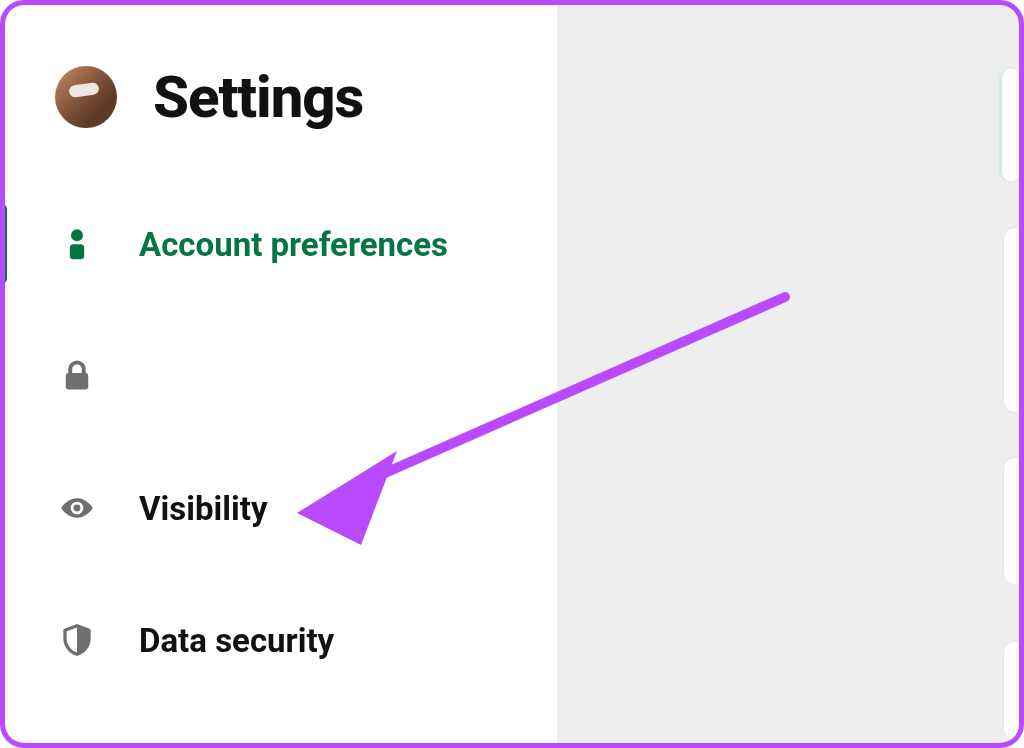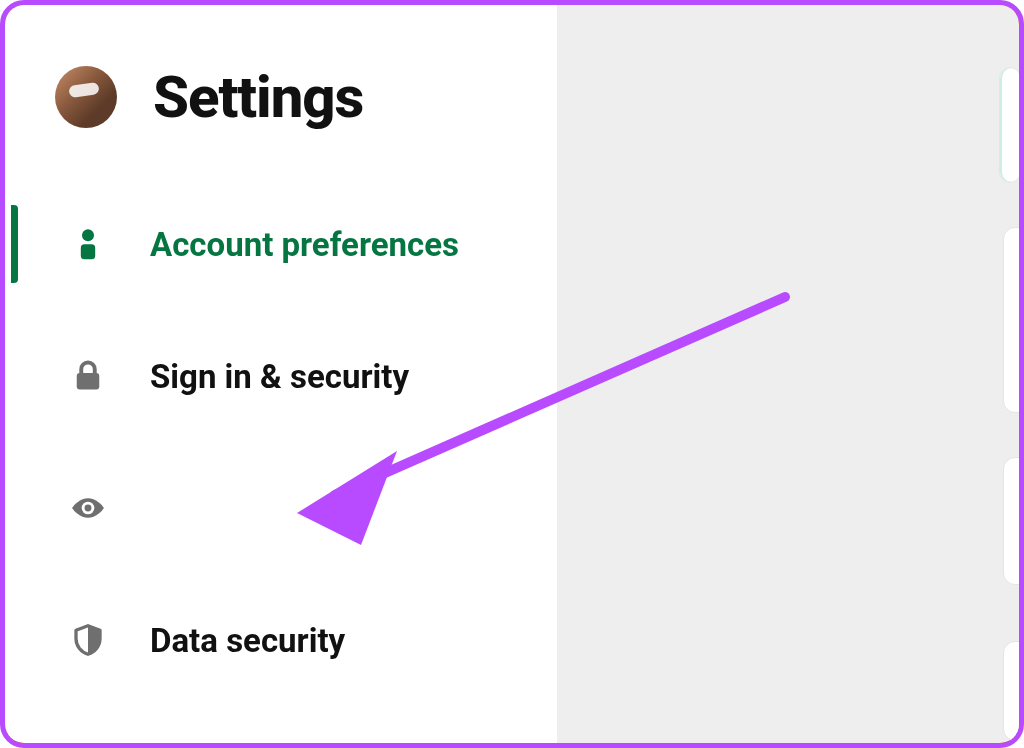--- a/index.html
+++ b/index.html
@@ -43,21 +43,20 @@
     transform: rotate(-8deg);
   }
   .title {
     font-size: 58px;
     font-weight: 800;
     letter-spacing: -1px;
     color: #111;
   }
   .menu {
     margin-top: 80px;
-    margin-left: 11px;
   }
   .item {
     display: flex;
     align-items: center;
     gap: 44px;
     padding: 0 0 0 54px;
     height: 66px;
     margin-bottom: 66px;
     cursor: pointer;
     position: relative;
@@ -133,31 +132,31 @@
         <span class="label">Account preferences</span>
       </div>
 
       <div class="item">
         <span class="icon">
           <svg viewBox="0 0 24 24">
             <rect x="4.5" y="10" width="15" height="11" rx="2" fill="#6f6f6f"></rect>
             <path d="M7.5 10 V7.5 a4.5 4.5 0 0 1 9 0 V10" fill="none" stroke="#6f6f6f" stroke-width="2.6"></path>
           </svg>
         </span>
-        <span class="label">Sign in &amp; security</span>
       </div>
 
       <div class="item">
         <span class="icon">
           <svg viewBox="0 0 24 24">
             <path d="M12 5.5c-5.2 0-9.3 4.3-10.6 6.5 1.3 2.2 5.4 6.5 10.6 6.5s9.3-4.3 10.6-6.5C21.3 9.8 17.2 5.5 12 5.5z" fill="#6f6f6f"></path>
             <circle cx="12" cy="12" r="4.2" fill="#fff"></circle>
             <circle cx="12" cy="12" r="2.3" fill="#6f6f6f"></circle>
           </svg>
         </span>
+        <span class="label">Visibility</span>
       </div>
 
       <div class="item" style="margin-bottom:0;">
         <span class="icon">
           <svg viewBox="0 0 24 24">
             <path d="M12 2.5 L20 5.5 V11 c0 5.2-3.4 9.1-8 10.5 C7.4 20.1 4 16.2 4 11 V5.5 L12 2.5z" fill="none" stroke="#6f6f6f" stroke-width="2.2" stroke-linejoin="round"></path>
             <path d="M12 2.5 L20 5.5 V11 c0 5.2-3.4 9.1-8 10.5 V2.5z" fill="#6f6f6f"></path>
           </svg>
         </span>
         <span class="label">Data security</span>

